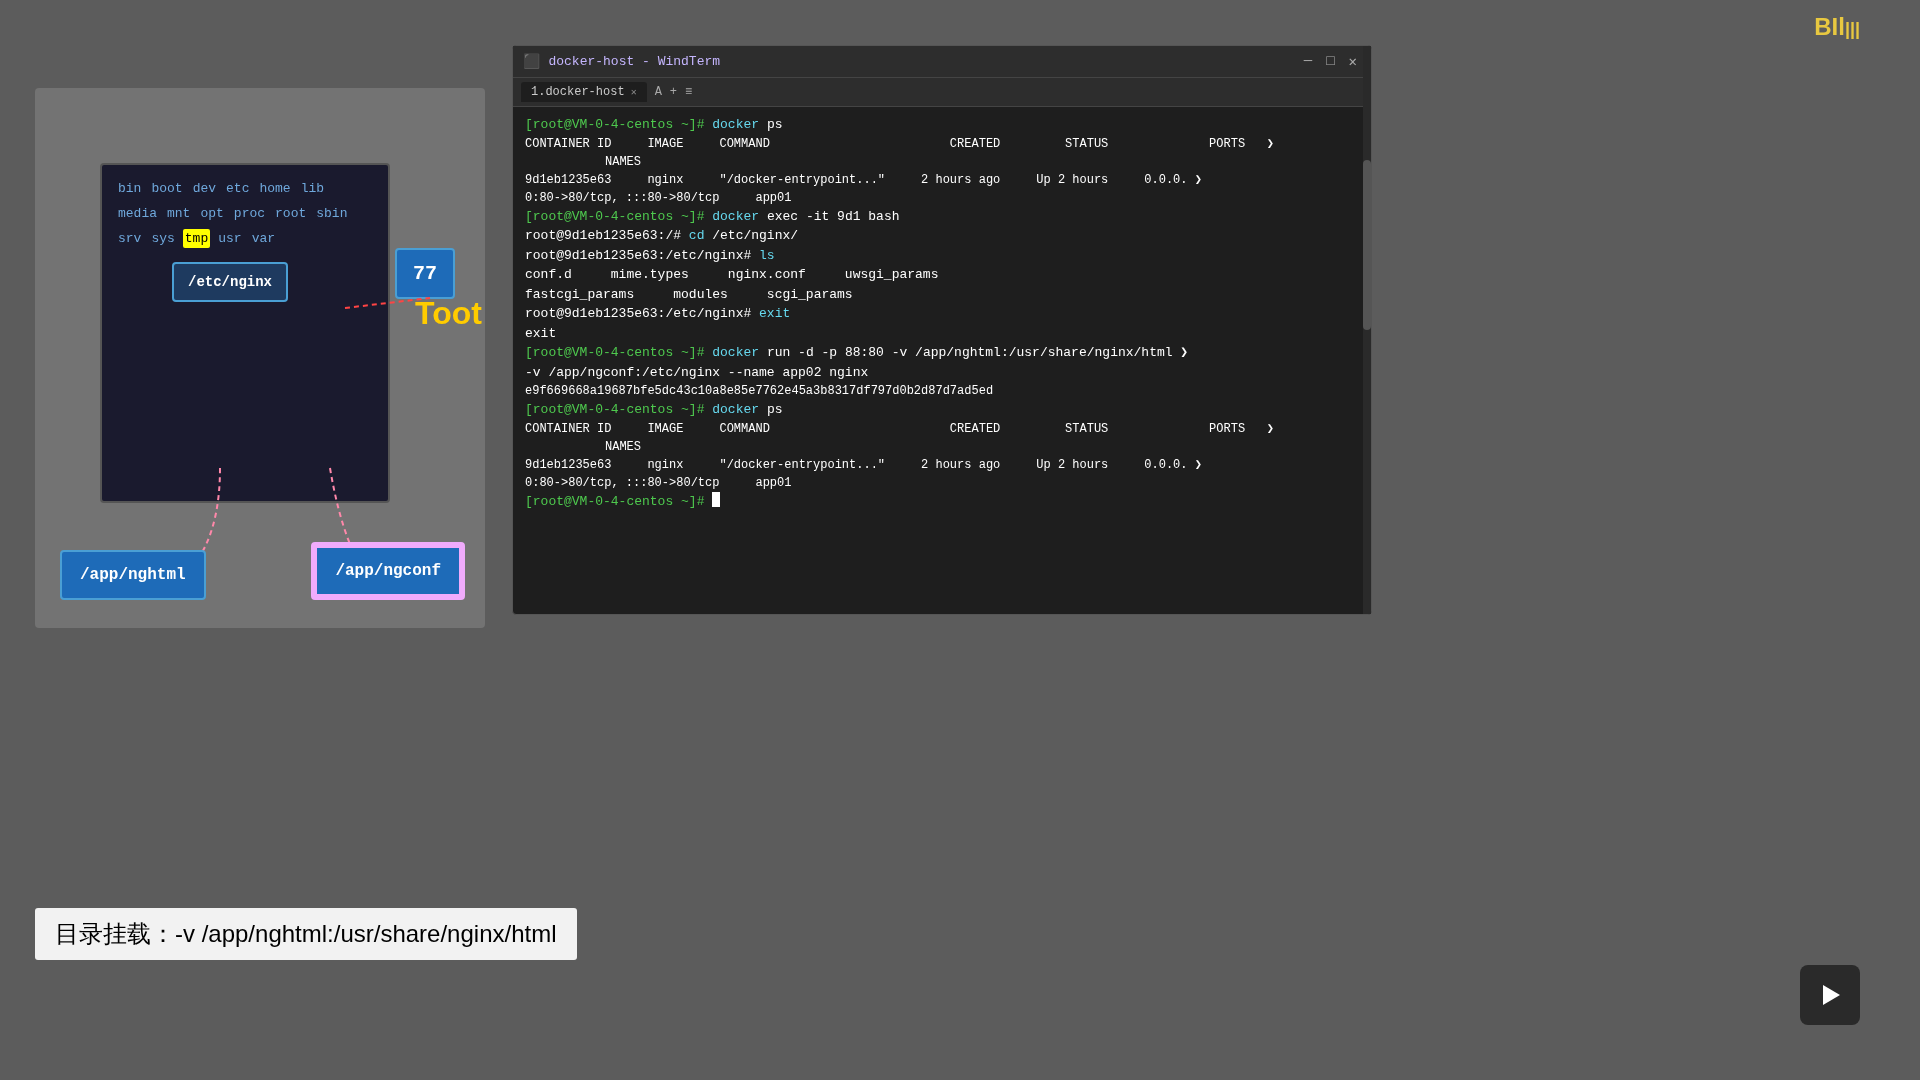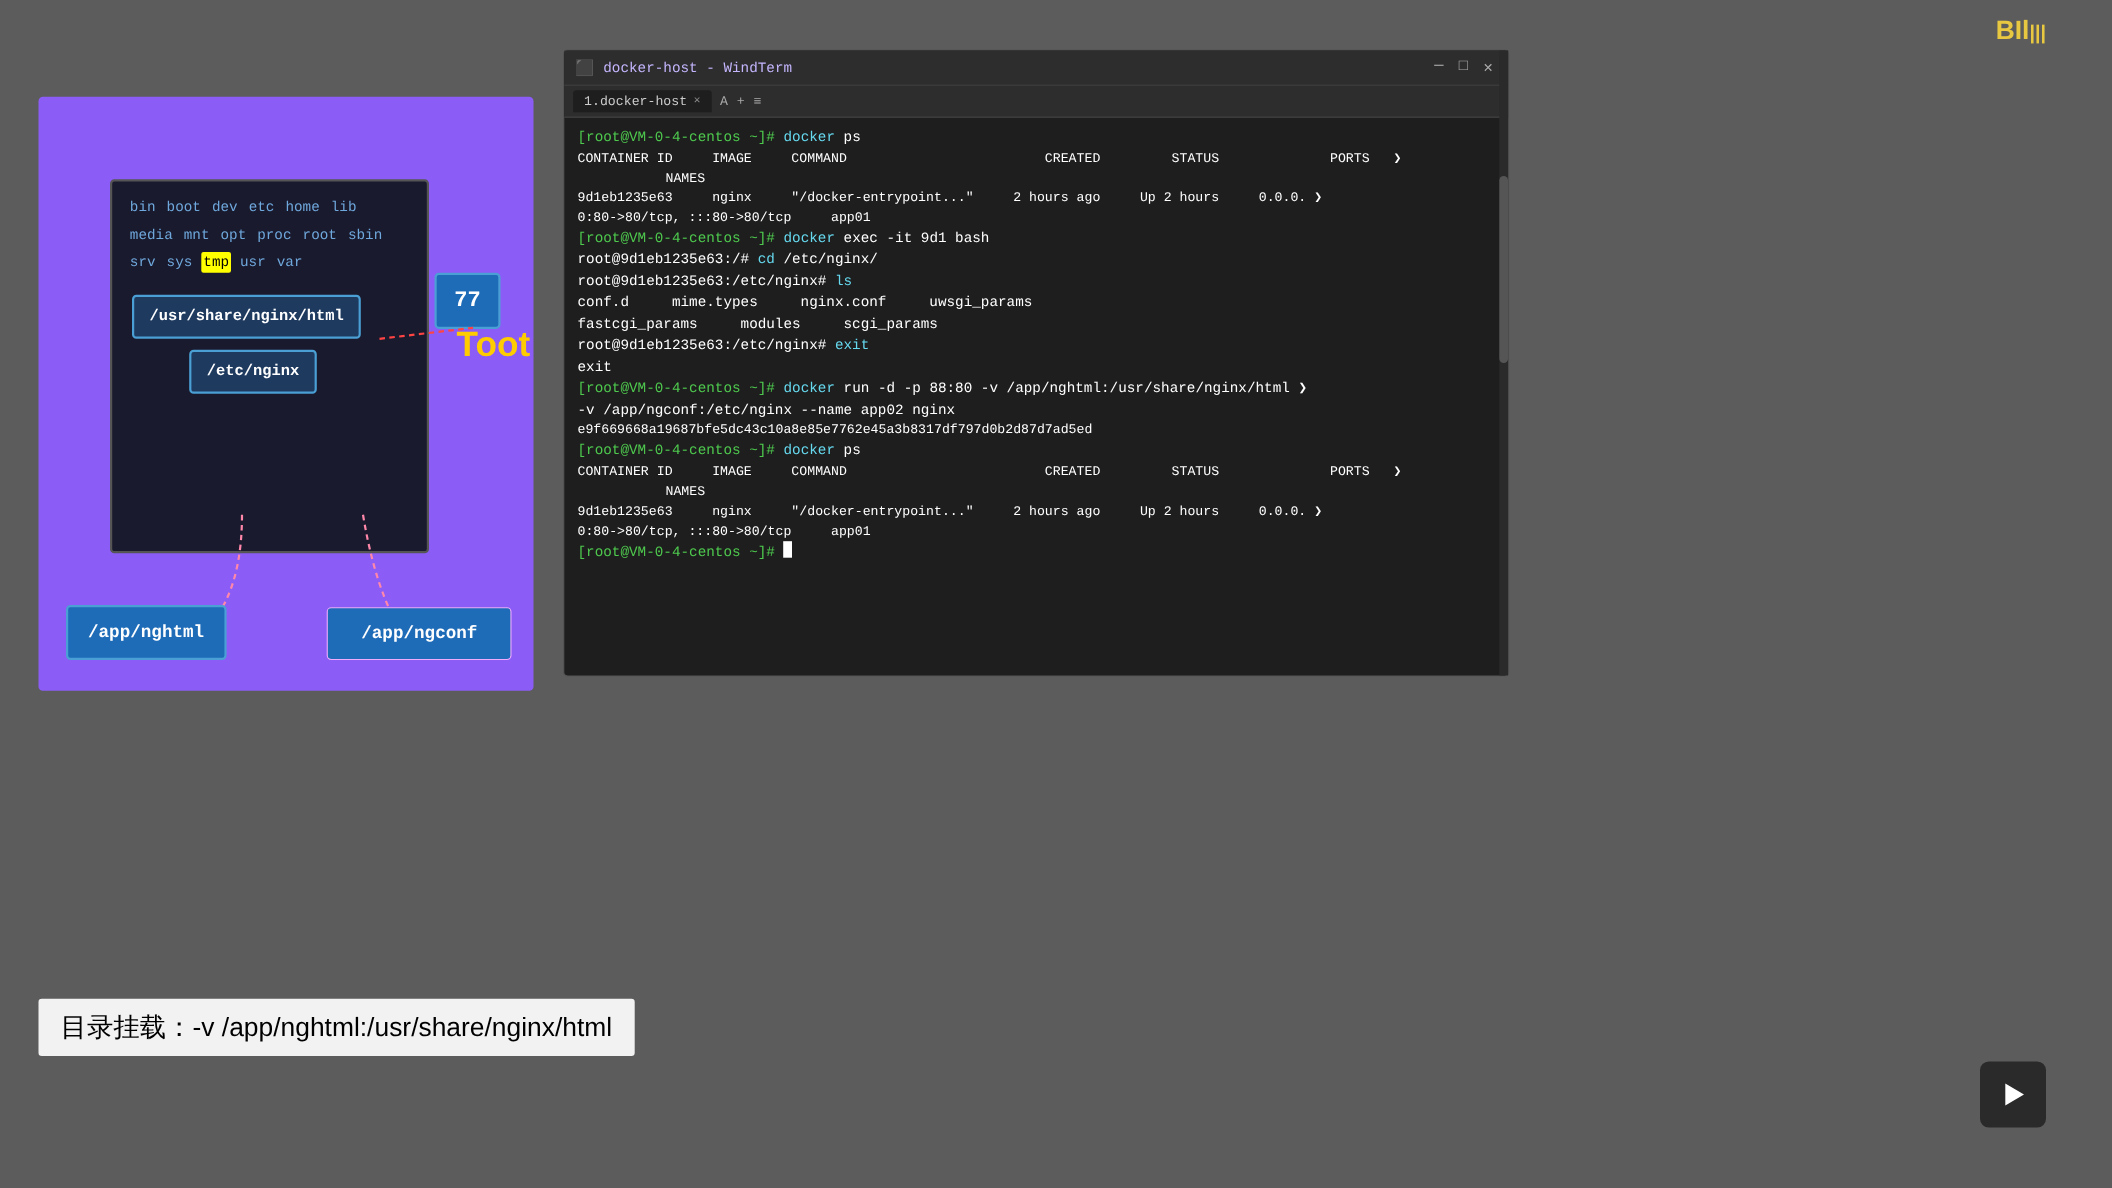--- a/index.html
+++ b/index.html
@@ -12,21 +12,21 @@
       position: relative;
     }
 
     
     .diagram-panel {
       position: absolute;
       left: 35px;
       top: 88px;
       width: 450px;
       height: 540px;
-      background: #8b5cf6;
+      background: #737373;
       border-radius: 4px;
       padding: 20px;
     }
 
     .docker-container-box {
       position: absolute;
       top: 75px;
       left: 65px;
       width: 290px;
       height: 340px;
@@ -266,23 +266,20 @@
       <span class="fs-item">root</span>
       <span class="fs-item">sbin</span>
       <span class="fs-item">srv</span>
       <span class="fs-item">sys</span>
       <span class="fs-item highlight">tmp</span>
       <span class="fs-item">usr</span>
       <span class="fs-item">var</span>
     </div>
 
 
-    <div style="margin-top:16px; margin-left:8px;">
-      <div style="background:#1e3a5f; color:#fff; border:2px solid #4a9fd4; border-radius:4px; padding:10px 14px; font-size:14px; font-weight:bold; display:inline-block;">/usr/share/nginx/html</div>
-    </div>
 
     <div style="margin-top:10px; margin-left:60px;">
       <div style="background:#1e3a5f; color:#fff; border:2px solid #4a9fd4; border-radius:4px; padding:10px 14px; font-size:14px; font-weight:bold; display:inline-block;">/etc/nginx</div>
     </div>
   </div>
 
   <div style="position:absolute; right:30px; top:160px; background:#1e6bb8; color:#fff; border:2px solid #4a9fd4; border-radius:4px; padding:12px 16px; font-size:20px; font-weight:bold;">77</div>
 
   <svg class="diagram-svg" viewBox="0 0 450 540">
 
@@ -292,21 +289,21 @@
     <polygon points="112,508 120,498 126,510" fill="#ff88aa"></polygon>
 
     <path d="M295,380 Q310,470 345,505" stroke="#ff88aa" stroke-width="2" stroke-dasharray="5,4" fill="none"></path>
     <polygon points="340,508 348,498 352,512" fill="#ff88aa"></polygon>
   </svg>
 
   <div style="position:absolute; bottom:28px; left:25px;">
     <div style="background:#1e6bb8; color:#fff; border:2px solid #4a9fd4; border-radius:4px; padding:14px 18px; font-size:16px; font-weight:bold;">/app/nghtml</div>
   </div>
   <div style="position:absolute; bottom:28px; right:20px;">
-    <div style="background:#1e6bb8; color:#fff; border:1px solid #f0abfc; border-radius:4px; padding:14px 30px; font-size:16px; font-weight:bold;">/app/ngconf</div>
+    <div style="background:#1e6bb8; color:#fff; border:6px solid #f0abfc; border-radius:4px; padding:14px 18px; font-size:16px; font-weight:bold;">/app/ngconf</div>
   </div>
 
 </div>
 
 <div class="terminal-window">
 
   <div class="terminal-titlebar">
     <span class="terminal-icon">⬛</span>
     <span class="terminal-title">docker-host - WindTerm</span>
     <div class="terminal-controls">

